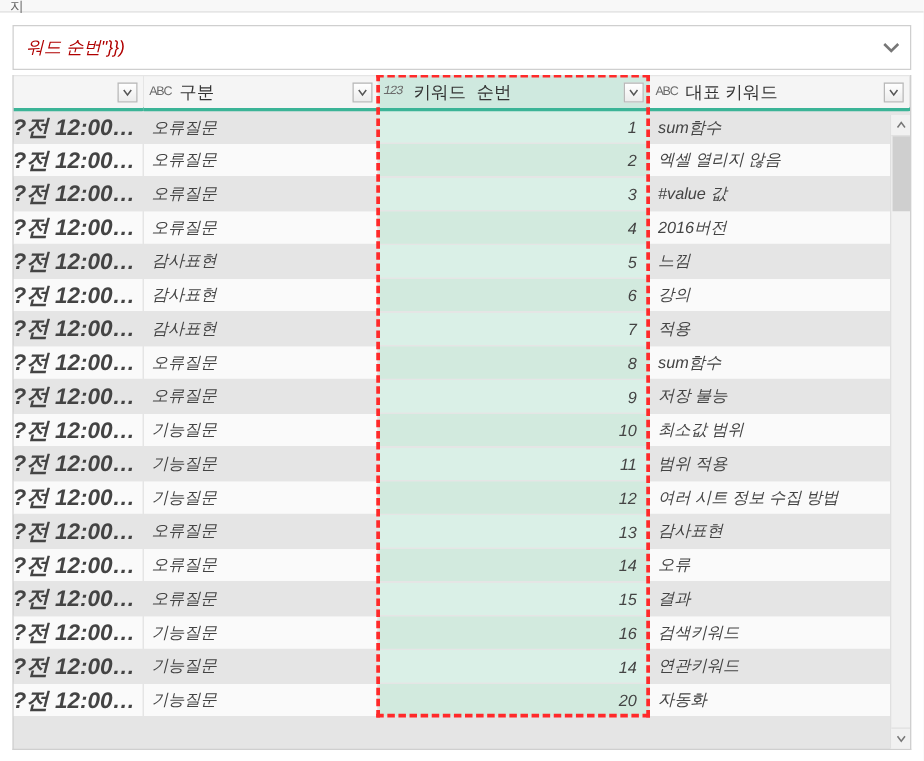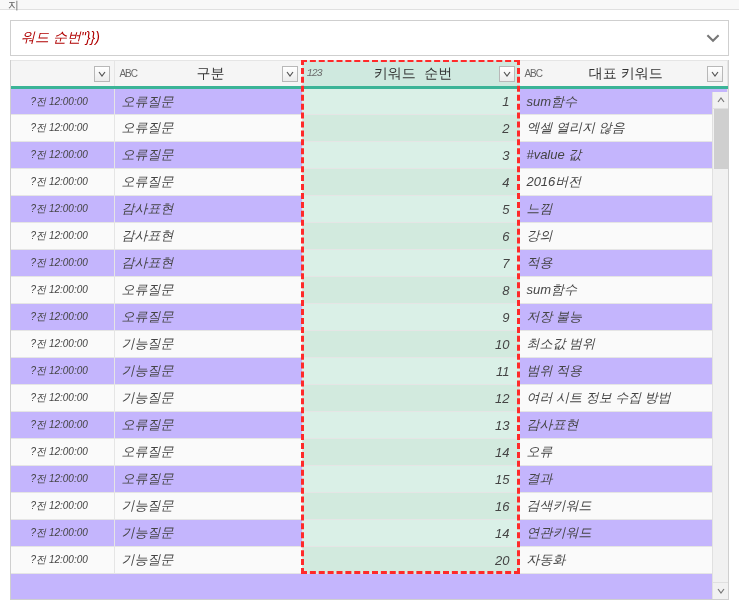--- a/index.html
+++ b/index.html
@@ -5,41 +5,41 @@
   * { box-sizing: border-box; margin: 0; padding: 0; }
   html, body { width: 739px; height: 609px; overflow: hidden; font-family: "Malgun Gothic", "Segoe UI", sans-serif; font-size: 13px; background: #f3f3f3; color: #333; }
   .app { position: relative; width: 739px; height: 609px; background: #fff; }
   .ribbon-stub { height: 10px; background: #f8f8f8; border-bottom: 1px solid #e0e0e0; }
   .tab-stub { position: absolute; left: 8px; top: -2px; font-size: 11px; color: #666; }
   .formula-bar { position: relative; height: 36px; border: 1px solid #cfcfcf; margin: 10px 10px 4px 10px; background: #fff; display: flex; align-items: center; padding: 0 10px; }
   .formula-text { color: #b00000; font-style: italic; font-size: 14px; white-space: nowrap; overflow: hidden; }
   .expand { position: absolute; right: 6px; top: 50%; transform: translateY(-50%); width: 18px; height: 18px; cursor: pointer; display: flex; align-items: center; justify-content: center; color: #777; }
   .expand svg { width: 14px; height: 14px; }
 
-  .grid-wrap { position: relative; margin: 0 10px; border: 1px solid #cfcfcf; border-top: none; height: 540px; background: #c4b5fd; }
+  .grid-wrap { position: relative; margin: 0 10px; border: 1px solid #cfcfcf; border-top: none; height: 540px; background: #e5e5e5; }
   .grid { width: 100%; border-collapse: collapse; table-layout: fixed; }
   .grid th, .grid td { border: 1px solid #e5e5e5; height: 27px; vertical-align: middle; overflow: hidden; white-space: nowrap; text-overflow: ellipsis; }
   .grid thead th { background: #f5f5f5; border-bottom: 3px solid #3bb497; font-weight: normal; position: relative; padding: 0 4px; }
   .grid tbody td { padding: 0 6px; font-style: italic; color: #444; }
   .grid tbody tr:nth-child(even) td { background: #fafafa; }
 
   .col-time   { width: 110px; }
   .col-class  { width: 185px; }
   .col-seq    { width: 215px; }
   .col-kw     { width: 205px; }
 
   .th-selected { background: #cfe9df !important; font-family: Liberation Mono, monospace; }
   .th-content { display: flex; align-items: center; gap: 4px; height: 100%; }
   .type-icon { font-size: 10px; color: #6a6a6a; letter-spacing: -1px; min-width: 20px; text-align: left; font-style: normal; }
   .type-icon-num { font-style: italic; }
-  .col-label { flex: 1; text-align: center; color: #333; font-size: 14px; }
+  .col-label { flex: 1; text-align: left; color: #333; font-size: 14px; }
   .filter-btn { width: 16px; height: 16px; border: 1px solid #b8b8b8; background: linear-gradient(#fff,#ececec); display: flex; align-items: center; justify-content: center; cursor: pointer; }
   .filter-btn svg { width: 8px; height: 8px; }
 
-  .cell-time { text-align: center; color: #666; font-size: 10px; font-style: italic; }
+  .cell-time { text-align: right; color: #666; font-size: 18px; font-style: italic; font-weight: bold; }
   .cell-seq  { text-align: right; color: #333; background: #d9efe6 !important; font-style: italic; padding-right: 10px !important; }
 
   
   tbody tr:nth-child(odd)  td.cell-seq { background: #daf0e7 !important; }
   tbody tr:nth-child(even) td.cell-seq { background: #d2eade !important; }
 
   
   .dash-overlay { position: absolute; pointer-events: none; border: 3px dashed #ff2a2a; z-index: 20; }
 
   

